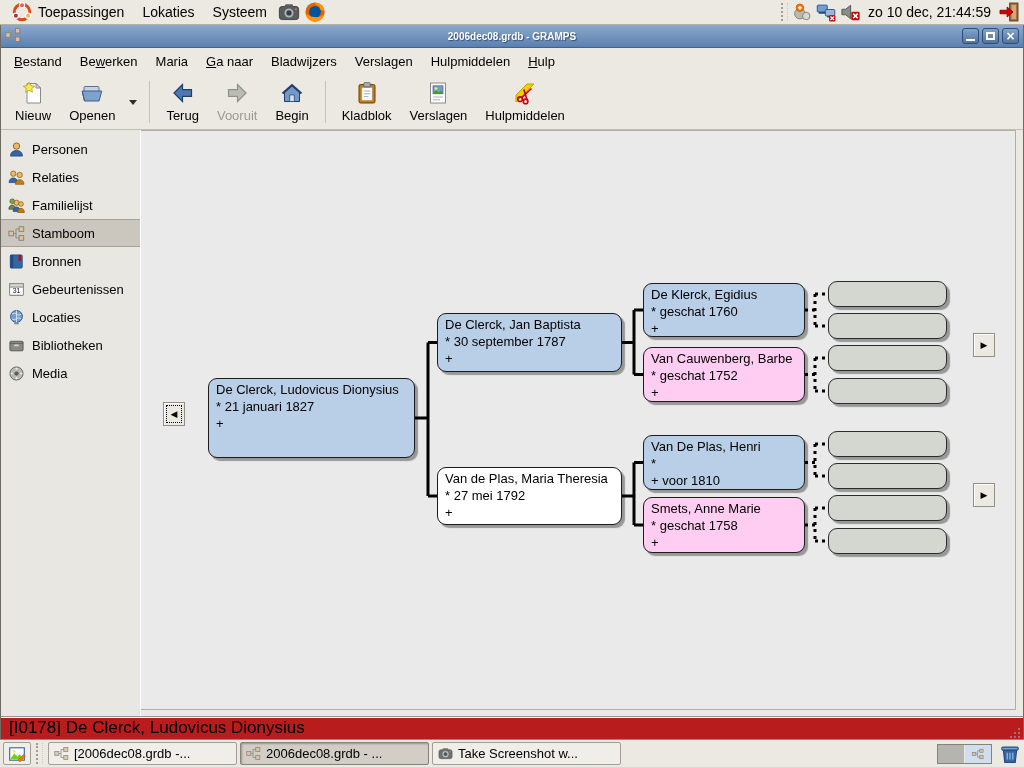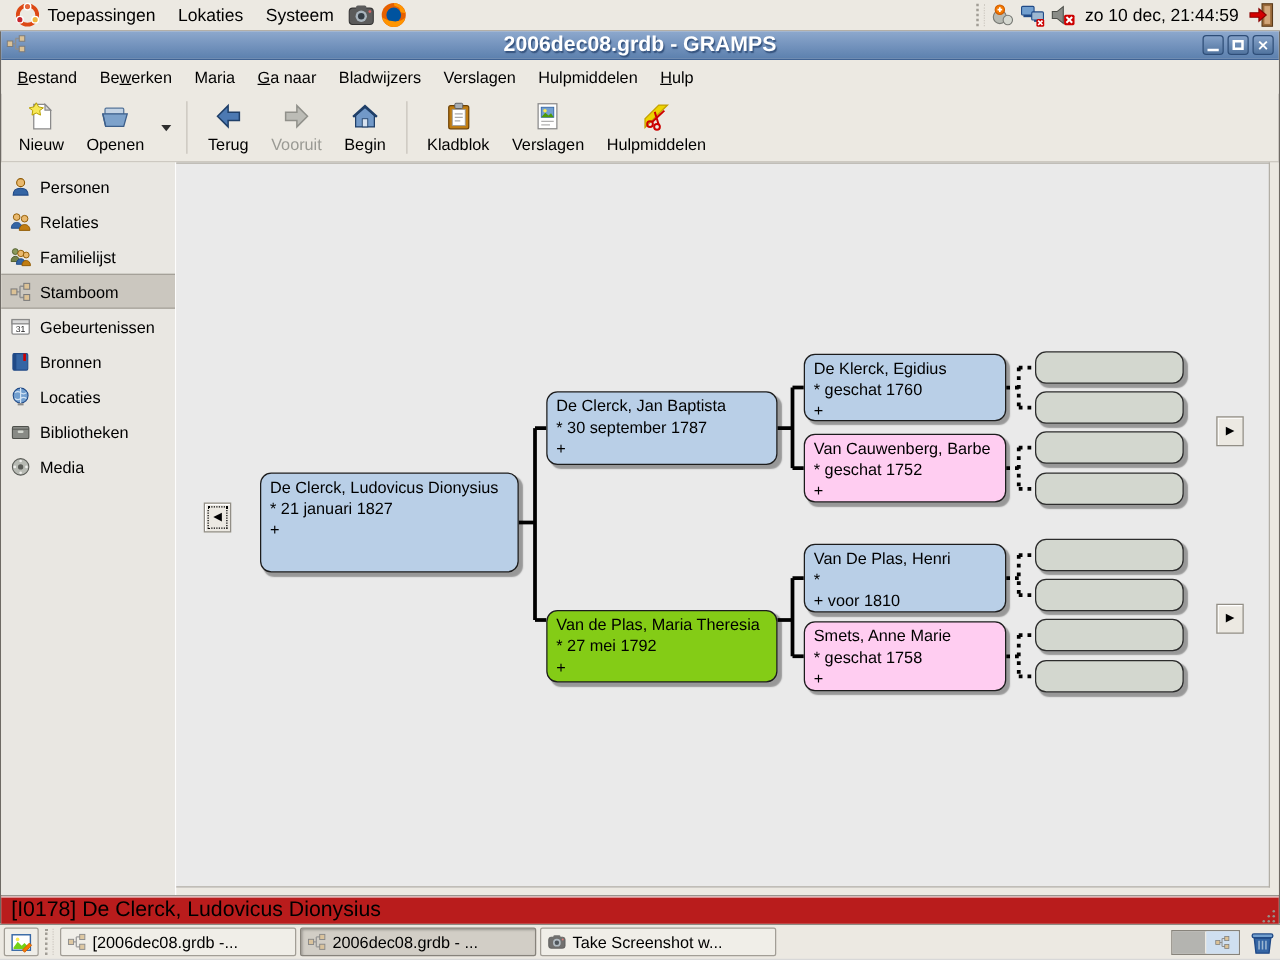--- a/index.html
+++ b/index.html
@@ -16,21 +16,21 @@
     display:flex; align-items:center; padding:0 3px; }
   .panel-menu { display:flex; align-items:center; gap:6px; padding:0 9px; height:25px; font-size:14px; }
   .panel-launcher { width:22px; height:22px; margin:0 2px; }
   .tray-icon { width:20px; height:20px; margin:0 2px; }
   .panel-clock { font-size:14px; padding:0 6px; white-space:nowrap; }
 
   
   .window { height:714px; background:#ece9e2; border-left:1px solid #6e6a64; border-right:1px solid #6e6a64; display:flex; flex-direction:column; }
   .titlebar { height:23px; flex:none; background:linear-gradient(#8da8cd,#5c80ae); border-bottom:1px solid #3f6293;
     display:flex; align-items:center; padding:0 4px; position:relative; }
-  .titlebar .title-text { position:absolute; left:0; right:0; text-align:center; color:#fff; font-weight:bold; font-size:17px; text-shadow:1px 1px 1px #33517c; pointer-events:none; }
+  .titlebar .title-text { position:absolute; left:0; right:0; text-align:center; color:#fff; font-weight:bold; font-size:10px; text-shadow:1px 1px 1px #33517c; pointer-events:none; }
   .win-controls { margin-left:auto; display:flex; gap:3px; z-index:1; }
   .win-btn { width:17px; height:16px; border-radius:3px; border:1px solid #2e4d77;
     background:linear-gradient(#85a2c9,#51749f); color:#fff; display:flex; align-items:center; justify-content:center; }
   .win-btn i { display:block; }
   .win-btn .glyph { font-size:12px; font-weight:bold; line-height:1; font-family:"DejaVu Sans",sans-serif; }
 
   .menubar { height:27px; flex:none; display:flex; align-items:stretch; padding:0 4px; background:#ece9e2; }
   .menu-item { display:flex; align-items:center; padding:0 9px; font-size:13px; }
 
   .toolbar { height:55px; flex:none; display:flex; align-items:stretch; padding:3px 5px; border-bottom:1px solid #c2beb6; }
@@ -325,36 +325,36 @@
               <rect x="0.8" y="5.8" width="4.4" height="4.4" fill="#dcc296" stroke="#7c7c7c" stroke-width="0.8"></rect>
               <rect x="10.4" y="1.6" width="4.4" height="4.4" fill="#dcc296" stroke="#7c7c7c" stroke-width="0.8"></rect>
               <rect x="10.4" y="10" width="4.4" height="4.4" fill="#dcc296" stroke="#7c7c7c" stroke-width="0.8"></rect>
             </svg>
           </span>
           <span>Stamboom</span>
         </div>
         <div class="side-item">
           <span class="icon" style="height: 17px; width: 17px;">
             <svg viewBox="0 0 16 16">
+              <rect x="2.2" y="1.8" width="11.2" height="12.4" rx="1" fill="#3465a4" stroke="#204a87" stroke-width="0.8"></rect>
+              <rect x="2.2" y="1.8" width="2.6" height="12.4" fill="#204a87"></rect>
+              <rect x="10" y="1.8" width="2" height="5.5" fill="#cc0000"></rect>
+            </svg>
+          </span>
+          <span>Bronnen</span>
+        </div>
+        <div class="side-item">
+          <span class="icon" style="height: 17px; width: 17px;">
+            <svg viewBox="0 0 16 16">
               <rect x="1.5" y="2.5" width="13" height="11" rx="1" fill="#fff" stroke="#8a8a8a"></rect>
               <rect x="1.5" y="2.5" width="13" height="3.2" fill="#d9d9d9" stroke="#8a8a8a"></rect>
               <text x="8" y="11.6" font-size="6.5" text-anchor="middle" fill="#222" font-family="sans-serif">31</text>
             </svg>
           </span>
           <span>Gebeurtenissen</span>
-        </div>
-        <div class="side-item">
-          <span class="icon" style="height: 17px; width: 17px;">
-            <svg viewBox="0 0 16 16">
-              <rect x="2.2" y="1.8" width="11.2" height="12.4" rx="1" fill="#3465a4" stroke="#204a87" stroke-width="0.8"></rect>
-              <rect x="2.2" y="1.8" width="2.6" height="12.4" fill="#204a87"></rect>
-              <rect x="10" y="1.8" width="2" height="5.5" fill="#cc0000"></rect>
-            </svg>
-          </span>
-          <span>Bronnen</span>
         </div>
         <div class="side-item">
           <span class="icon" style="height: 17px; width: 17px;">
             <svg viewBox="0 0 16 16">
               <circle cx="8" cy="7" r="5.6" fill="#729fcf" stroke="#204a87" stroke-width="0.8"></circle>
               <path d="M3.6 4.8c1.6-1.1 3-1.1 4.4 0s3 1.1 4.4 0M3.6 9.2c1.6 1.1 3 1.1 4.4 0s3-1.1 4.4 0M8 1.4v11.2" stroke="#d3e4f5" fill="none" stroke-width="0.9"></path>
               <rect x="5.8" y="12.8" width="4.4" height="1.6" fill="#8a8a8a"></rect>
             </svg>
           </span>
           <span>Locaties</span>
@@ -418,21 +418,21 @@
           <div class="person-box" style="left: 67px; top: 247px; width: 207px; height: 80px; background: rgb(185, 207, 231);">
             <span>De Clerck, Ludovicus Dionysius</span>
             <span>* 21 januari 1827</span>
             <span>+</span>
           </div>
           <div class="person-box" style="left: 296px; top: 182px; width: 185px; height: 59px; background: rgb(185, 207, 231);">
             <span>De Clerck, Jan Baptista</span>
             <span>* 30 september 1787</span>
             <span>+</span>
           </div>
-          <div class="person-box" style="left: 296px; top: 336px; width: 185px; height: 58px; background: #84cc16; margin-top: 21px;">
+          <div class="person-box" style="left: 296px; top: 336px; width: 185px; height: 58px; background: #ffffff;">
             <span>Van de Plas, Maria Theresia</span>
             <span>* 27 mei 1792</span>
             <span>+</span>
           </div>
           <div class="person-box" style="left: 502px; top: 152px; width: 162px; height: 54px; background: rgb(185, 207, 231);">
             <span>De Klerck, Egidius</span>
             <span>* geschat 1760</span>
             <span>+</span>
           </div>
           <div class="person-box" style="left: 502px; top: 216px; width: 162px; height: 55px; background: rgb(255, 205, 241);">

